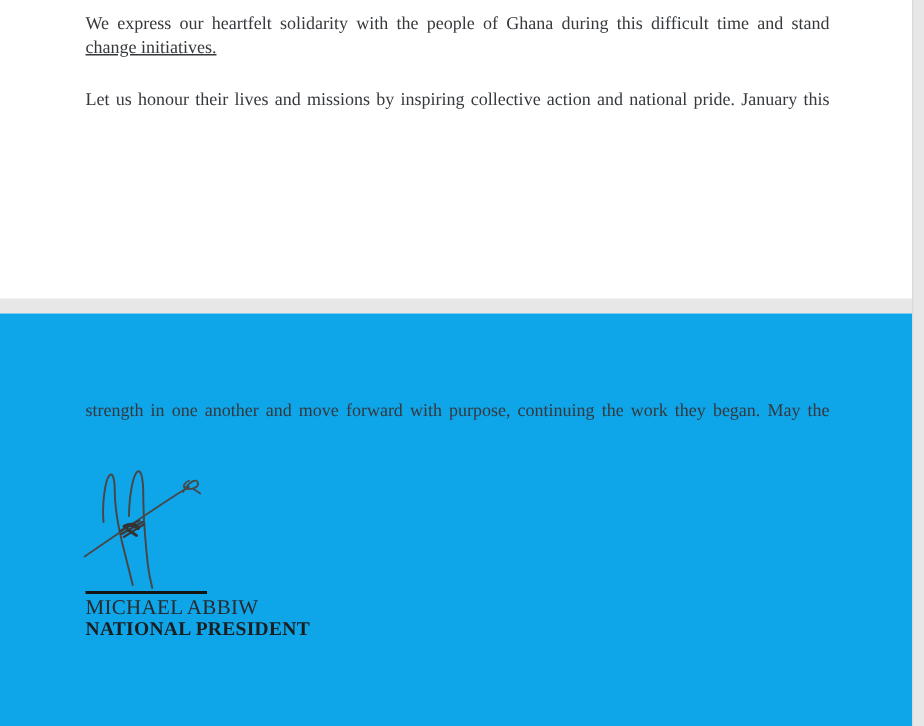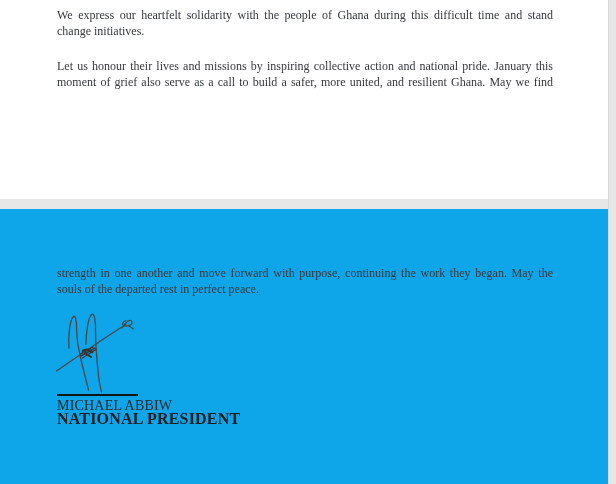--- a/index.html
+++ b/index.html
@@ -42,21 +42,21 @@
     left: 57px;
     width: 496px;
     font-size: 12px;
     line-height: 16px;
     color: #35383c;
   }
   .p1-text { top: 7px; }
   .p2-text { top: 56px; }
   .para + .para { margin-top: 19px; }
   .line { text-align: justify; text-align-last: justify; }
-  .line.short { text-align-last: left; }
+  .line.short { text-align-last: left; text-decoration: underline; }
   .signature-wrap {
     position: absolute;
     left: 52px;
     top: 100px;
     width: 92px;
     height: 86px;
   }
   .sig-line {
     position: absolute;
     left: 57px;
@@ -71,52 +71,50 @@
     top: 190px;
     font-size: 14px;
     line-height: 13px;
     color: #27292c;
     letter-spacing: 0.2px;
   }
   .sig-title {
     position: absolute;
     left: 57px;
     top: 203px;
-    font-size: 16px;
+    font-size: 13px;
     line-height: 14px;
     font-weight: bold;
     color: #1b1d1f;
     letter-spacing: 0.2px;
   }
 </style>
 </head>
 <body>
 
 <div class="viewer">
 
   <div class="page page1" style="background: rgb(255, 255, 255);">
     <div class="textblock p1-text">
       <div class="para">
           <div class="line">We express our heartfelt solidarity with the people of Ghana during this difficult time and stand</div>
           <div class="line short">change initiatives.</div>
         </div>
       <div class="para">
           <div class="line">Let us honour their lives and missions by inspiring collective action and national pride. January this</div>
-          <div class="line">moment of grief also serve as a call to build a safer, more united, and resilient Ghana. May we find</div>
         </div>
     </div>
   </div>
 
   <div class="separator" style="background: rgb(231, 231, 231);"></div>
 
   <div class="page page2" style="background: #0ea5e9;">
     <div class="textblock p2-text">
       <div class="para">
           <div class="line">strength in one another and move forward with purpose, continuing the work they began. May the</div>
-          <div class="line short">souls of the departed rest in perfect peace.</div>
         </div>
     </div>
 
     <div class="signature-wrap">
       <svg width="92" height="86" viewBox="0 0 92 84" fill="none" stroke="#474747" stroke-linecap="round" stroke-linejoin="round">
 
         <path d="M17,38 C16,26 18,10 21,7 C23,4.5 24.5,9 24.5,17 C24.5,28 27,42 30,54 C32,62 34.5,72 36.5,80" stroke-width="1.3"></path>
 
         <path d="M34,34 C34,22 36.5,7 39.5,4.5 C42,2.5 43.5,9 43.5,19 C43.5,32 45,52 46.5,66 C47.3,73 48.5,78 49.5,82" stroke-width="1.3"></path>
 

